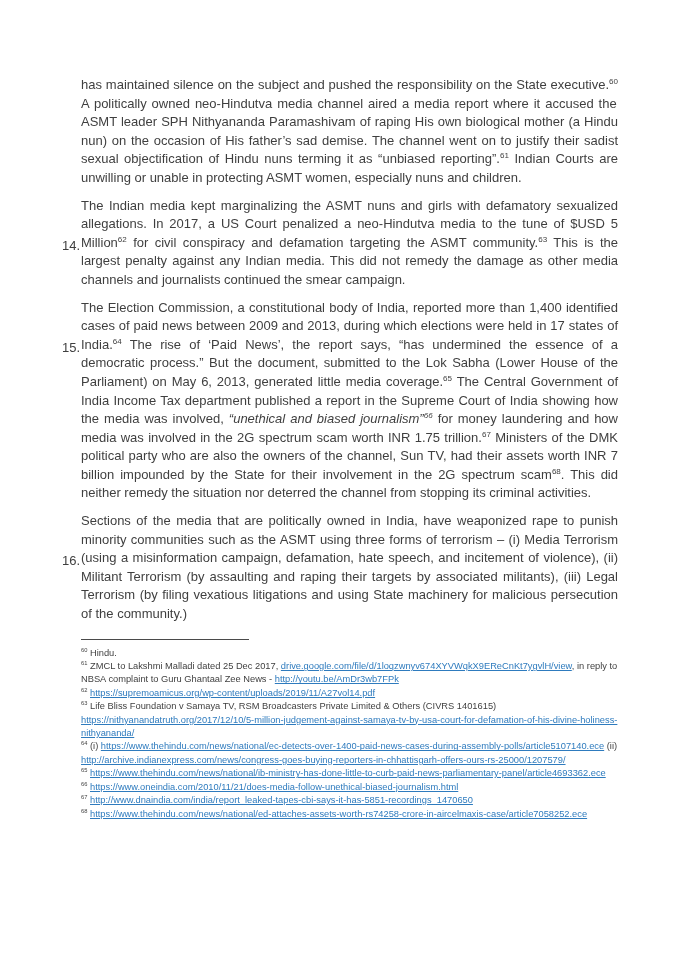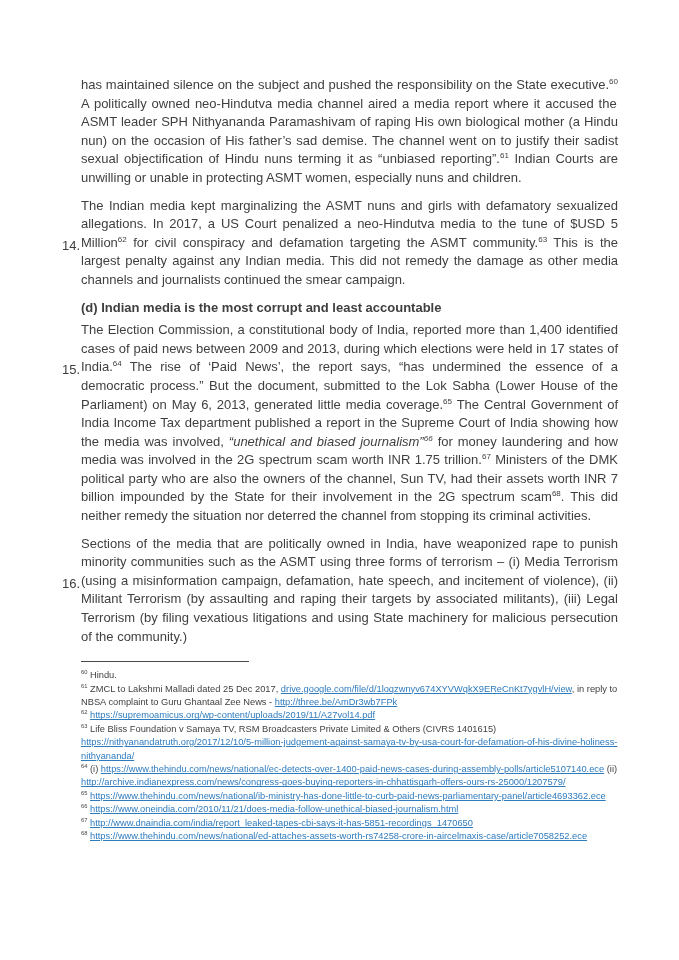--- a/index.html
+++ b/index.html
@@ -43,28 +43,27 @@
   .fn { margin:0; overflow-wrap:break-word; word-break:break-word; }
   .link { color:#2e7bbe; text-decoration:underline; cursor:pointer; }
 </style>
 </head>
 <body>
 
 <div class="page">
   <div>
       <p class="para"><span>has maintained silence on the subject and pushed the responsibility on the State executive.</span><sup>60</sup><span> A politically owned neo-Hindutva media channel aired a media report where it accused the ASMT leader SPH Nithyananda Paramashivam of raping His own biological mother (a Hindu nun) on the occasion of His father’s sad demise. The channel went on to justify their sadist sexual objectification of Hindu nuns terming it as “unbiased reporting”.</span><sup>61</sup><span> Indian Courts are unwilling or unable in protecting ASMT women, especially nuns and children.</span></p>
       <p class="para"><span class="pnum">14.</span><span>The Indian media kept marginalizing the ASMT nuns and girls with defamatory sexualized allegations. In 2017, a US Court penalized a neo-Hindutva media to the tune of $USD 5 Million</span><sup>62</sup><span> for civil conspiracy and defamation targeting the ASMT community.</span><sup>63</sup><span> This is the largest penalty against any Indian media. This did not remedy the damage as other media channels and journalists continued the smear campaign.</span></p>
-      <p class="heading">(d) Indian media is the most corrupt and least accountable</p>
       <p class="para"><span class="pnum">15.</span><span>The Election Commission, a constitutional body of India, reported more than 1,400 identified cases of paid news between 2009 and 2013, during which elections were held in 17 states of India.</span><sup>64</sup><span> The rise of ‘Paid News’, the report says, “has undermined the essence of a democratic process.” But the document, submitted to the Lok Sabha (Lower House of the Parliament) on May 6, 2013, generated little media coverage.</span><sup>65</sup><span> The Central Government of India Income Tax department published a report in the Supreme Court of India showing how the media was involved, </span><i>“unethical and biased journalism”</i><sup class="it">66</sup><span> for money laundering and how media was involved in the 2G spectrum scam worth INR 1.75 trillion.</span><sup>67</sup><span> Ministers of the DMK political party who are also the owners of the channel, Sun TV, had their assets worth INR 7 billion impounded by the State for their involvement in the 2G spectrum scam</span><sup>68</sup><span>. This did neither remedy the situation nor deterred the channel from stopping its criminal activities.</span></p>
       <p class="para"><span class="pnum">16.</span><span>Sections of the media that are politically owned in India, have weaponized rape to punish minority communities such as the ASMT using three forms of terrorism – (i) Media Terrorism (using a misinformation campaign, defamation, hate speech, and incitement of violence), (ii) Militant Terrorism (by assaulting and raping their targets by associated militants), (iii) Legal Terrorism (by filing vexatious litigations and using State machinery for malicious persecution of the community.)</span></p>
     </div>
   <hr class="fnsep">
   <div class="footnotes">
       <p class="fn"><sup>60</sup> <span>Hindu.</span></p>
-      <p class="fn"><sup>61</sup> <span>ZMCL to Lakshmi Malladi dated 25 Dec 2017, </span><a href="#" class="link">drive.google.com/file/d/1loqzwnyv674XYVWqkX9EReCnKt7ygvlH/view</a><span>, in reply to NBSA complaint to Guru Ghantaal Zee News - </span><a href="#" class="link">http://three.be/AmDr3wb7FPk</a></p>
+      <p class="fn"><sup>61</sup> <span>ZMCL to Lakshmi Malladi dated 25 Dec 2017, </span><a href="#" class="link">drive.google.com/file/d/1loqzwnyv674XYVWqkX9EReCnKt7ygvlH/view</a><span>, in reply to NBSA complaint to Guru Ghantaal Zee News - </span><a href="#" class="link">http://youtu.be/AmDr3wb7FPk</a></p>
       <p class="fn"><sup>62</sup> <a href="#" class="link">https://supremoamicus.org/wp-content/uploads/2019/11/A27vol14.pdf</a></p>
       <p class="fn"><sup>63</sup> <span>Life Bliss Foundation v Samaya TV, RSM Broadcasters Private Limited &amp; Others (CIVRS 1401615)</span><br><a href="#" class="link">https://nithyanandatruth.org/2017/12/10/5-million-judgement-against-samaya-tv-by-usa-court-for-defamation-of-his-divine-holiness-nithyananda/</a></p>
       <p class="fn"><sup>64</sup> <span>(i) </span><a href="#" class="link">https://www.thehindu.com/news/national/ec-detects-over-1400-paid-news-cases-during-assembly-polls/article5107140.ece</a><span> (ii) </span><a href="#" class="link">http://archive.indianexpress.com/news/congress-goes-buying-reporters-in-chhattisgarh-offers-ours-rs-25000/1207579/</a></p>
       <p class="fn"><sup>65</sup> <a href="#" class="link">https://www.thehindu.com/news/national/ib-ministry-has-done-little-to-curb-paid-news-parliamentary-panel/article4693362.ece</a></p>
       <p class="fn"><sup>66</sup> <a href="#" class="link">https://www.oneindia.com/2010/11/21/does-media-follow-unethical-biased-journalism.html</a></p>
       <p class="fn"><sup>67</sup> <a href="#" class="link">http://www.dnaindia.com/india/report_leaked-tapes-cbi-says-it-has-5851-recordings_1470650</a></p>
       <p class="fn"><sup>68</sup> <a href="#" class="link">https://www.thehindu.com/news/national/ed-attaches-assets-worth-rs74258-crore-in-aircelmaxis-case/article7058252.ece</a></p>
     </div>
 </div>
 

